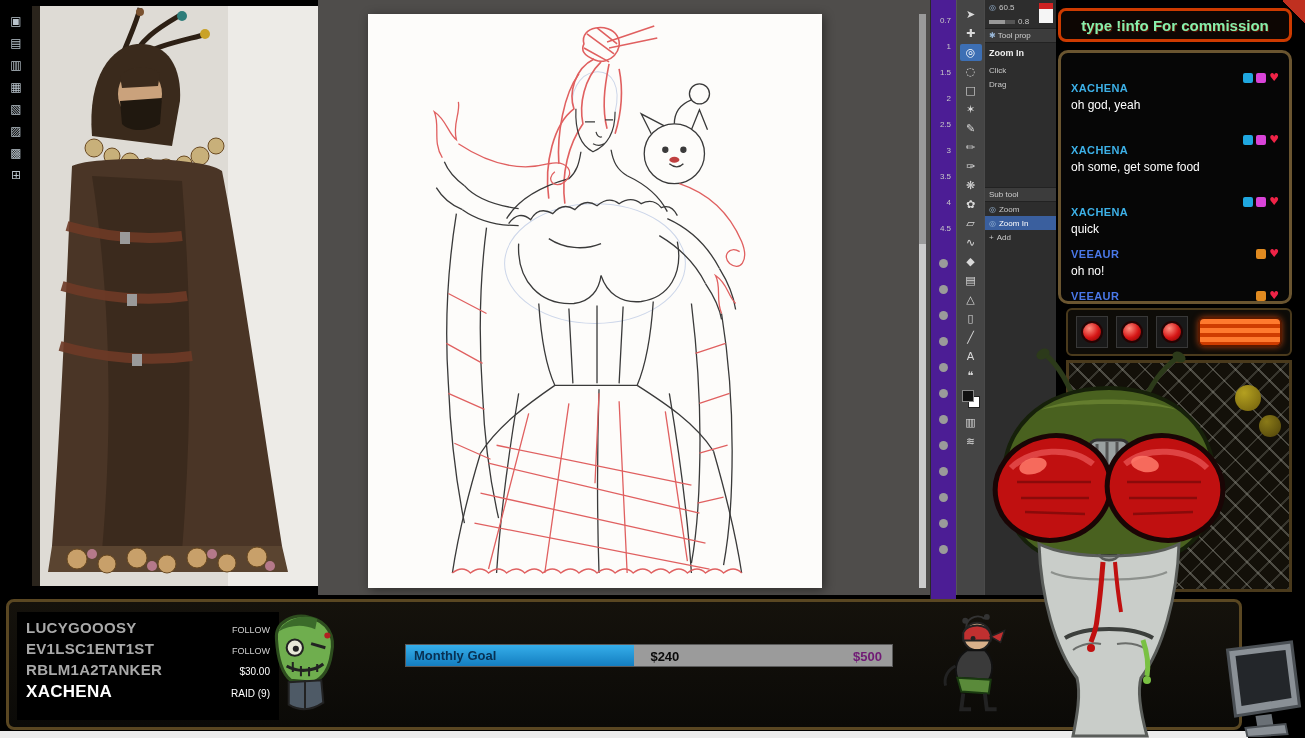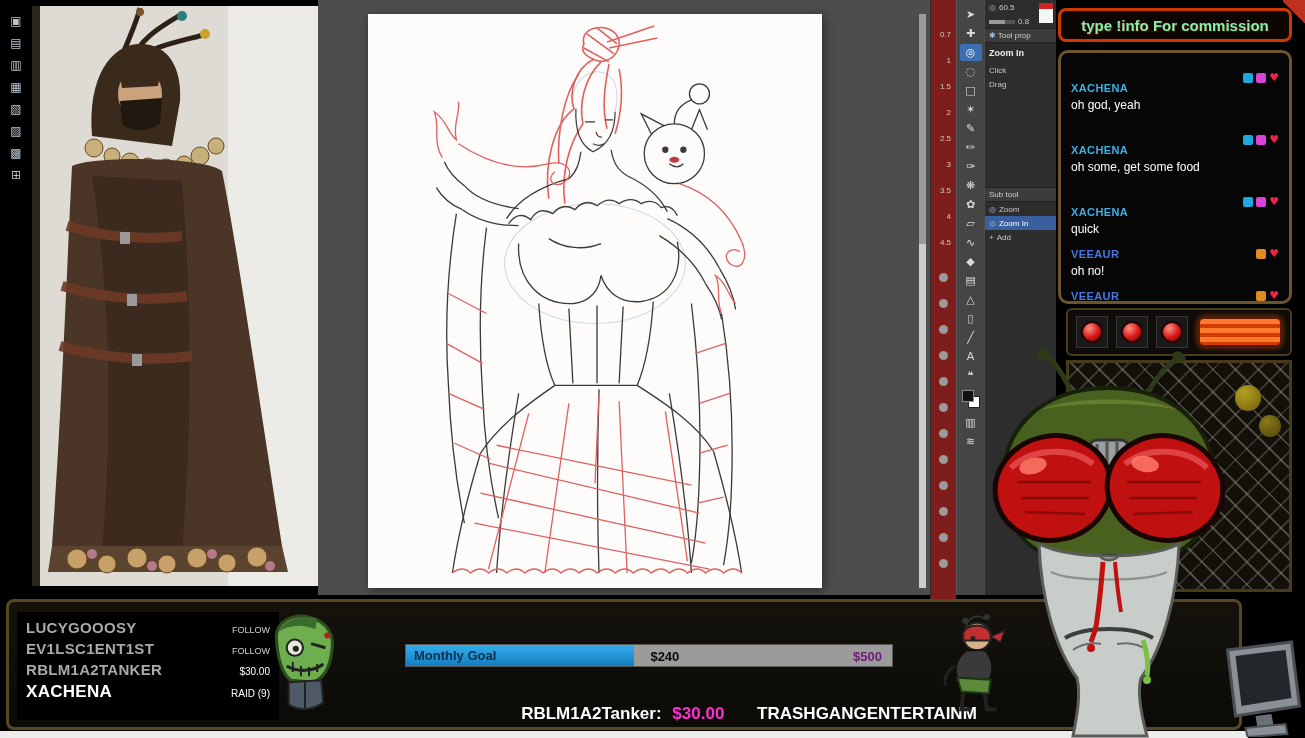--- a/index.html
+++ b/index.html
@@ -14,21 +14,21 @@
   .ref-panel { position:absolute; left:32px; top:6px; width:286px; height:580px; }
   .ref-panel svg, .canvas svg, .zombie svg, .crouch svg, .mascot svg, .monitor svg { display:block; width:100%; height:100%; }
 
   
   .canvas-area { position:absolute; left:318px; top:0; width:612px; height:595px; background:#4f4d4b; }
   .canvas { position:absolute; left:50px; top:14px; width:454px; height:574px; background:#fdfcfa; box-shadow:2px 2px 10px rgba(0,0,0,.45); }
   .vscroll { position:absolute; left:601px; top:14px; width:7px; height:574px; background:#cccccc; }
   .vthumb { width:100%; height:230px; background:#9a9a9a; }
 
   
-  .brush-strip { position:absolute; left:930px; top:0; width:26px; height:693px; background:#7f1d1d; border-left:1px solid #2a2a2a; padding-top:22px; }
+  .brush-strip { position:absolute; left:930px; top:0; width:26px; height:693px; background:#4c1d95; border-left:1px solid #2a2a2a; padding-top:8px; }
   .bsize { height:26px; line-height:26px; font-size:8px; color:#c8c8c8; text-align:right; padding-right:5px; }
   .bdot { width:9px; height:9px; border-radius:50%; background:#9a9a9a; margin:17px auto 0; }
 
   
   .toolbar { position:absolute; left:956px; top:0; width:28px; height:595px; background:#454545; border-left:1px solid #565656; padding-top:6px; }
   .tool { width:22px; height:17px; margin:0 auto 2px; color:#d9d9d9; font-family:"DejaVu Sans",sans-serif; font-size:11px; text-align:center; line-height:17px; border-radius:2px; }
   .tool.sel { background:#3d6fb4; color:#fff; }
   .swatch { position:relative; width:18px; height:18px; margin:6px auto; }
   .sw-b { position:absolute; left:0; top:0; width:12px; height:12px; background:#111; border:1px solid #888; z-index:2; }
   .sw-w { position:absolute; right:0; bottom:0; width:12px; height:12px; background:#fff; border:1px solid #222; }
@@ -437,25 +437,20 @@
         <span class="nlabel">RAID (9)</span>
       </div>
     </div>
     <div class="goal">
       <div class="goal-fill" style="width: 47%;">
         <span class="goal-label">Monthly Goal</span>
       </div>
       <span class="goal-cur">$240</span>
       <span class="goal-max">$500</span>
     </div>
-    <div class="ticker">
-      <span class="t-donor">RBLM1A2Tanker:</span>
-      <span class="t-amount">$30.00</span>
-      <span class="t-raid">TRASHGANGENTERTAINM</span>
-    </div>
   </div>
 
   <div class="zombie">
     <svg viewBox="0 0 80 112">
       <path d="M12 30 C10 12 30 4 44 8 C62 12 70 26 66 44 C64 58 58 68 48 72 L26 70 C16 62 13 46 12 30 Z" fill="#6fae4e" stroke="#2d4d1e" stroke-width="3"></path>
       <path d="M14 22 C20 10 40 4 52 10 L50 20 C38 14 24 16 14 22 Z" fill="#3b6b2a"></path>
       <circle cx="30" cy="38" r="8" fill="#e8e8d8" stroke="#222" stroke-width="2"></circle>
       <circle cx="31" cy="39" r="3" fill="#222"></circle>
       <path d="M46 34 L60 38" stroke="#222" stroke-width="3"></path>
       <path d="M22 56 C32 62 48 62 58 54" stroke="#222" stroke-width="3" fill="none"></path>

